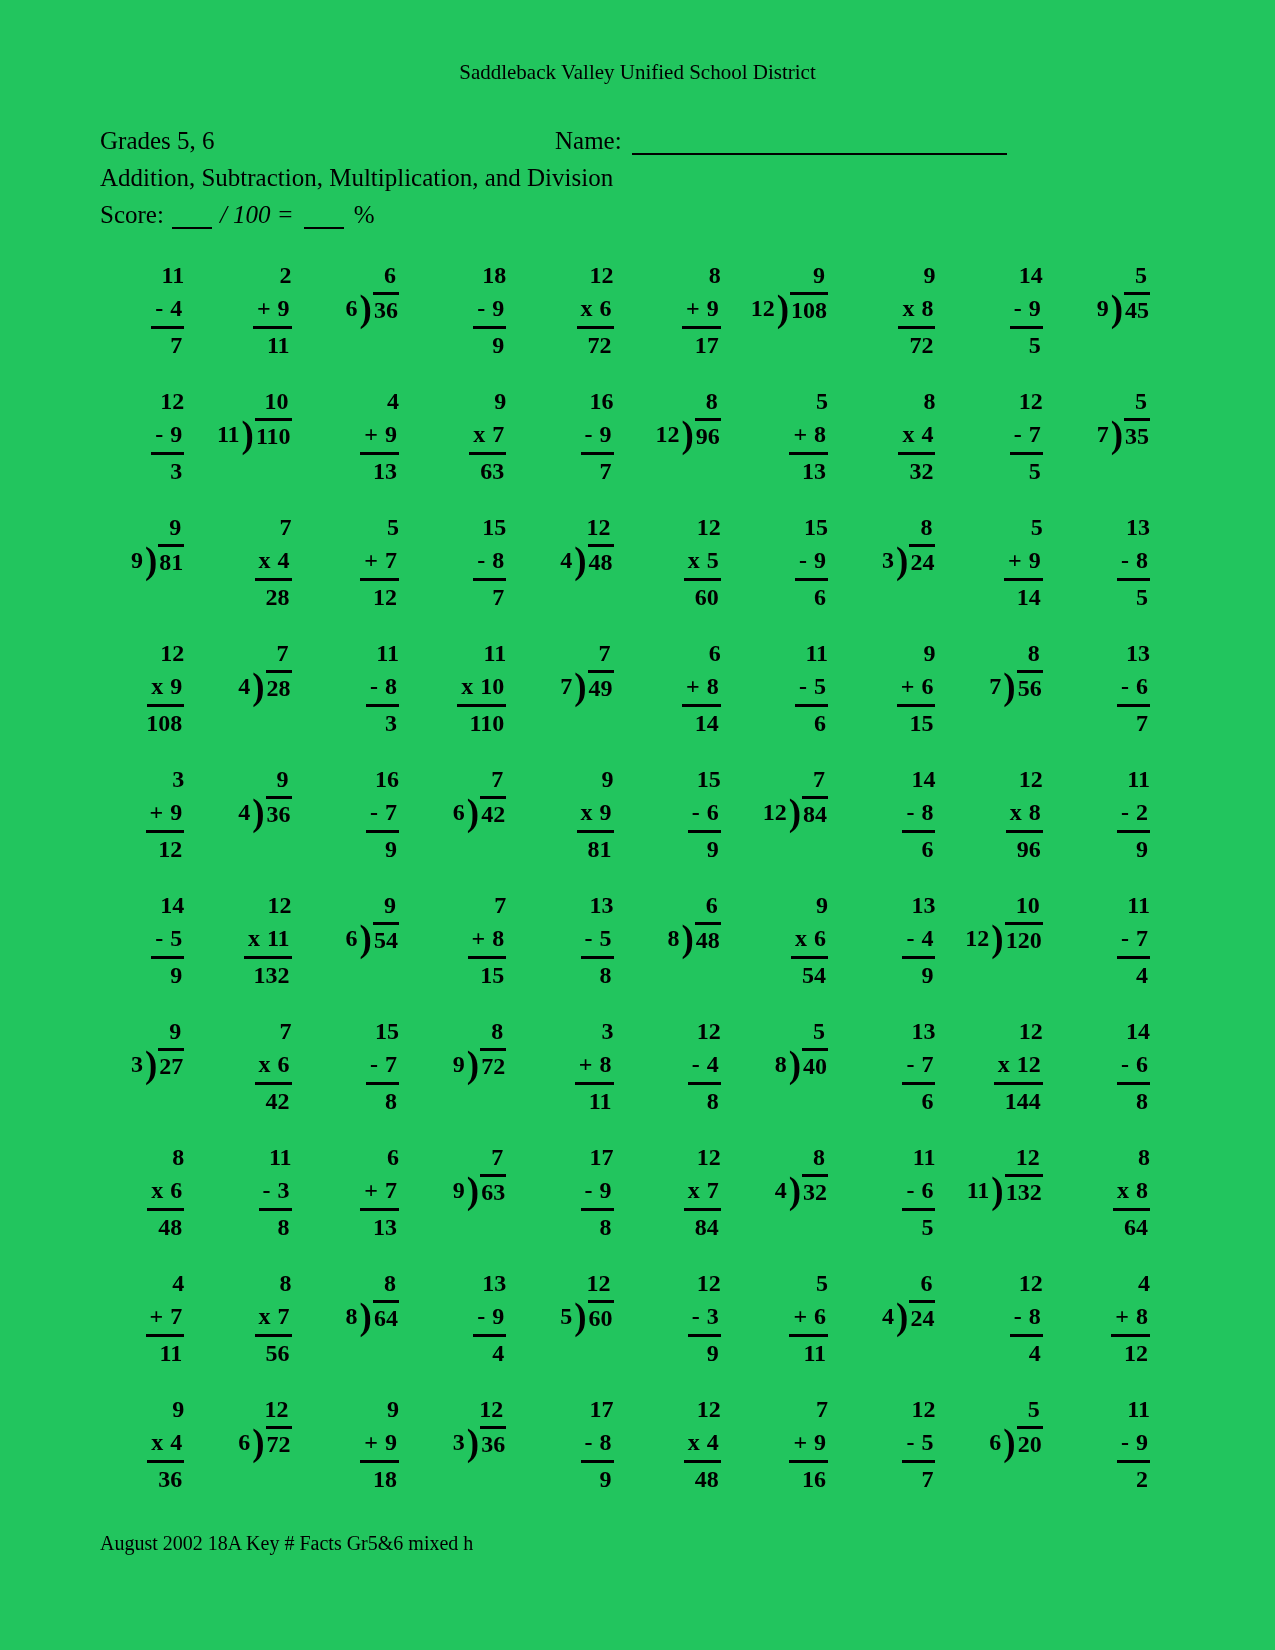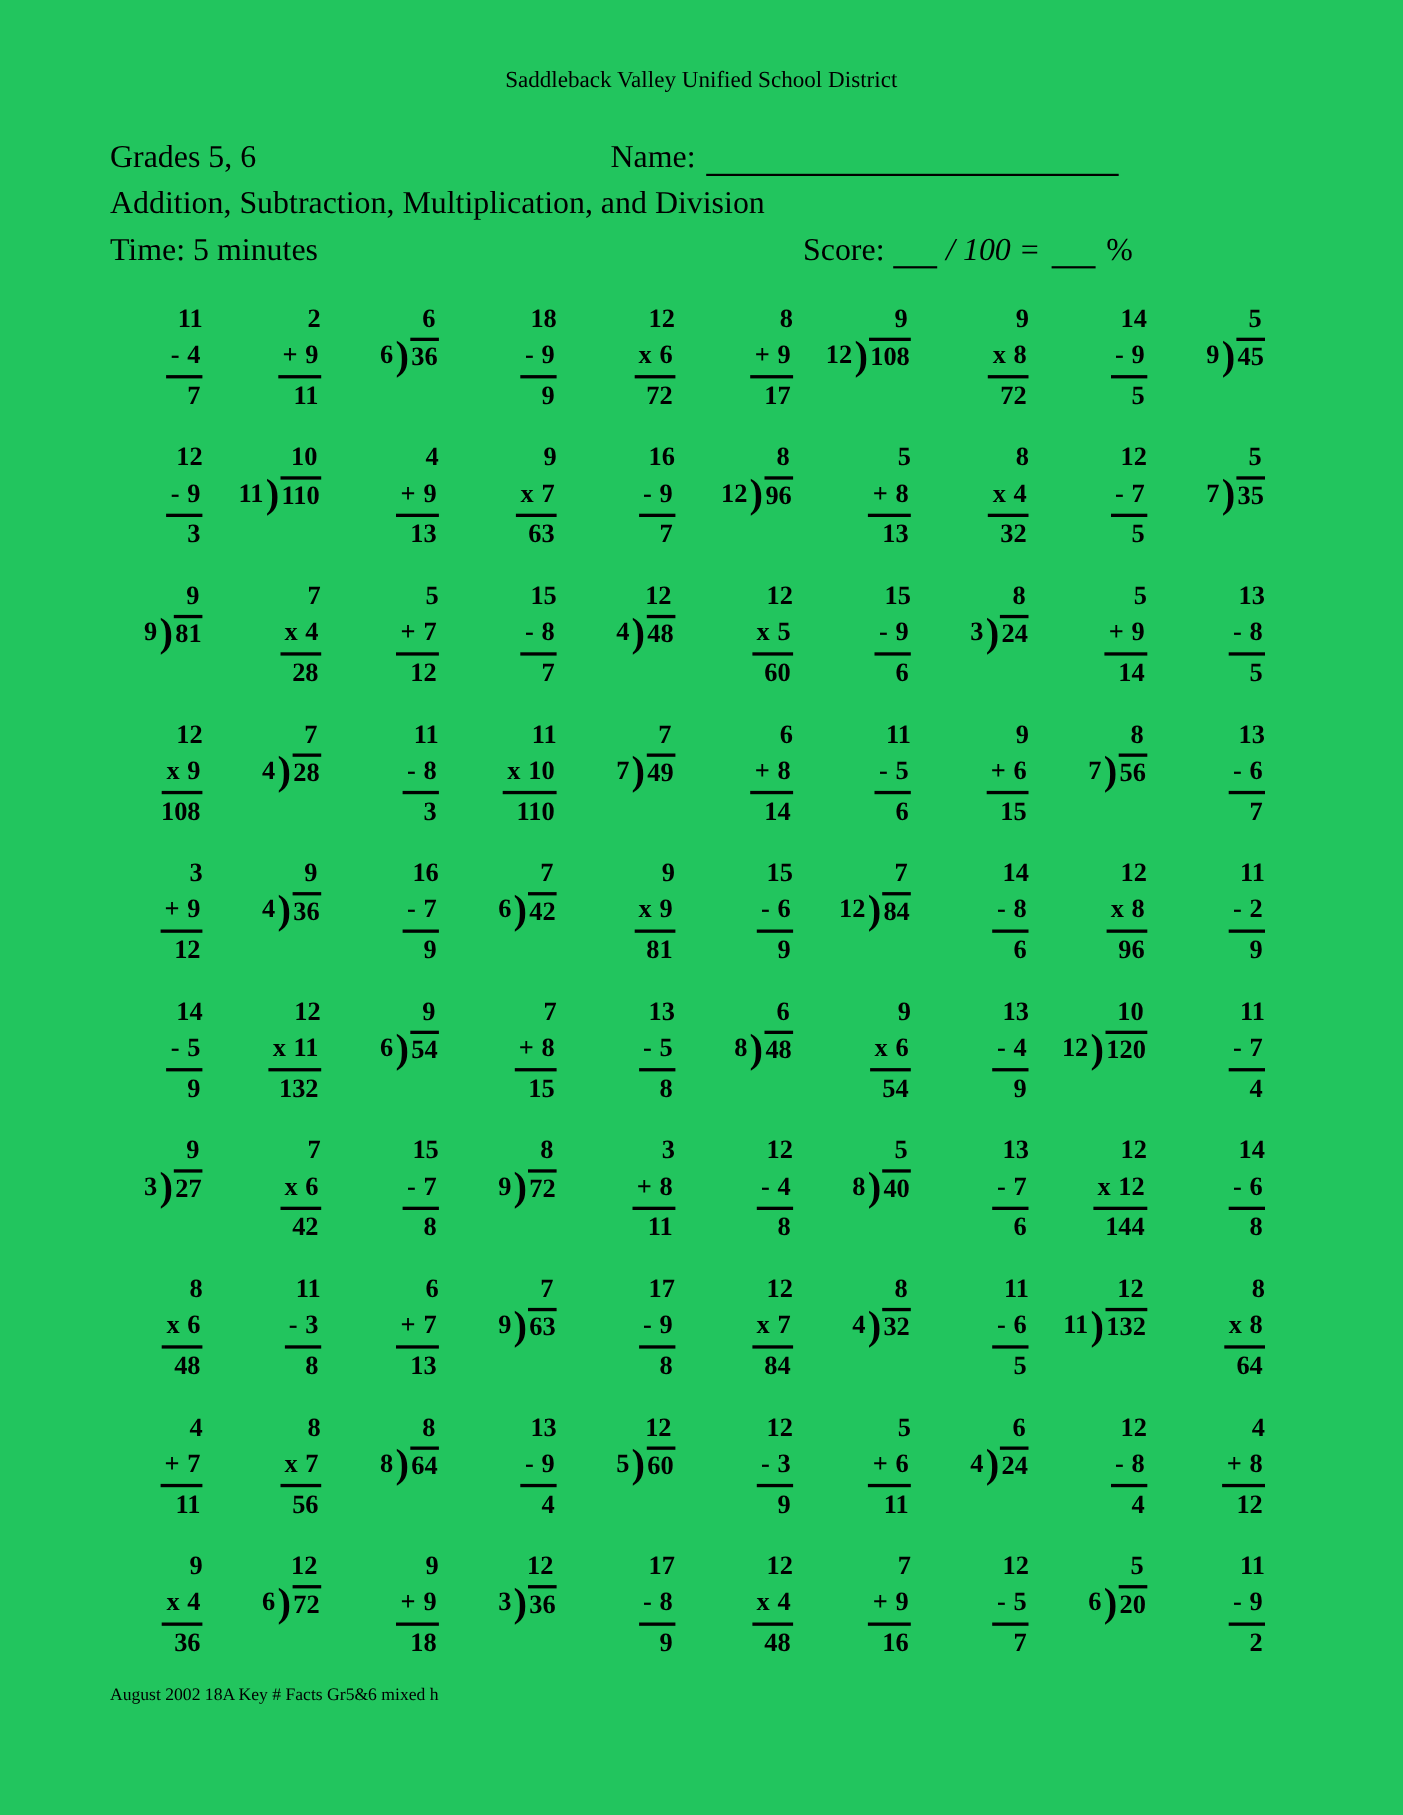--- a/index.html
+++ b/index.html
@@ -3,21 +3,21 @@
 <meta charset="utf-8">
 <style>
   html,body { margin:0; padding:0; background:#888; }
   .page {
     width:1275px; height:1650px; margin:0 auto; background:#22c55e;
     position:relative; color:#000;
     font-family:"Liberation Serif","DejaVu Serif",serif;
     overflow:hidden;
   }
   .header { text-align:center; padding-top:58px; font-size:21px; line-height:1.38; }
-  .info { margin:40px 90px 0 100px; font-size:29px; }
+  .info { margin:40px 90px 0 100px; font-size:25px; }
   .info-row { display:flex; align-items:flex-end; margin-bottom:9px; }
   .grades { width:455px; }
   .name-group { display:flex; align-items:flex-end; flex:1; }
   .name-blank { border-bottom:2px solid #000; width:375px; margin-left:10px; height:26px; }
   .time { width:630px; }
   .score-group { display:flex; align-items:flex-end; }
   .score-blank { border-bottom:2px solid #000; width:40px; height:26px; margin:0 8px; }
   .score-mid { margin-right:2px;font-style:italic; }
   .pct { margin-left:2px; }
   .grid {
@@ -29,21 +29,21 @@
   .prob { display:flex; flex-direction:column; align-items:flex-end; }
   .line { height:33px; line-height:33px; white-space:nowrap; }
   .second { border-bottom:3px solid #000; padding:0 2px 1px 4px; }
   .op { margin-right:7px; }
   .answer { padding-right:2px; }
   .dquot { padding-right:3px; }
   .dexpr { display:flex; align-items:flex-start; }
   .ddivisor { line-height:33px; }
   .dparen { font-size:37px; line-height:34px; margin:0 1px 0 2px; font-weight:bold; }
   .ddividend { border-top:3px solid #000; line-height:30px; padding:0 1px; }
-  .footer { position:absolute; left:100px; top:1532px; font-size:16px; }
+  .footer { position:absolute; left:100px; top:1532px; font-size:20px; }
 </style>
 </head>
 <body>
 
 <div class="page">
 
   <div class="header">
     <div>Saddleback Valley Unified School District</div>
   </div>
 
@@ -52,21 +52,20 @@
       <div class="grades">Grades 5, 6</div>
       <div class="name-group">
         <span>Name:</span>
         <span class="name-blank"></span>
       </div>
     </div>
     <div class="info-row">
       <div>Addition, Subtraction, Multiplication, and Division</div>
     </div>
     <div class="info-row">
-      <div class="time">Time:  5 minutes</div>
       <div class="score-group">
         <span>Score:</span>
         <span class="score-blank"></span>
         <span class="score-mid">/ 100 =</span>
         <span class="score-blank"></span>
         <span class="pct">%</span>
       </div>
     </div>
   </div>
 

